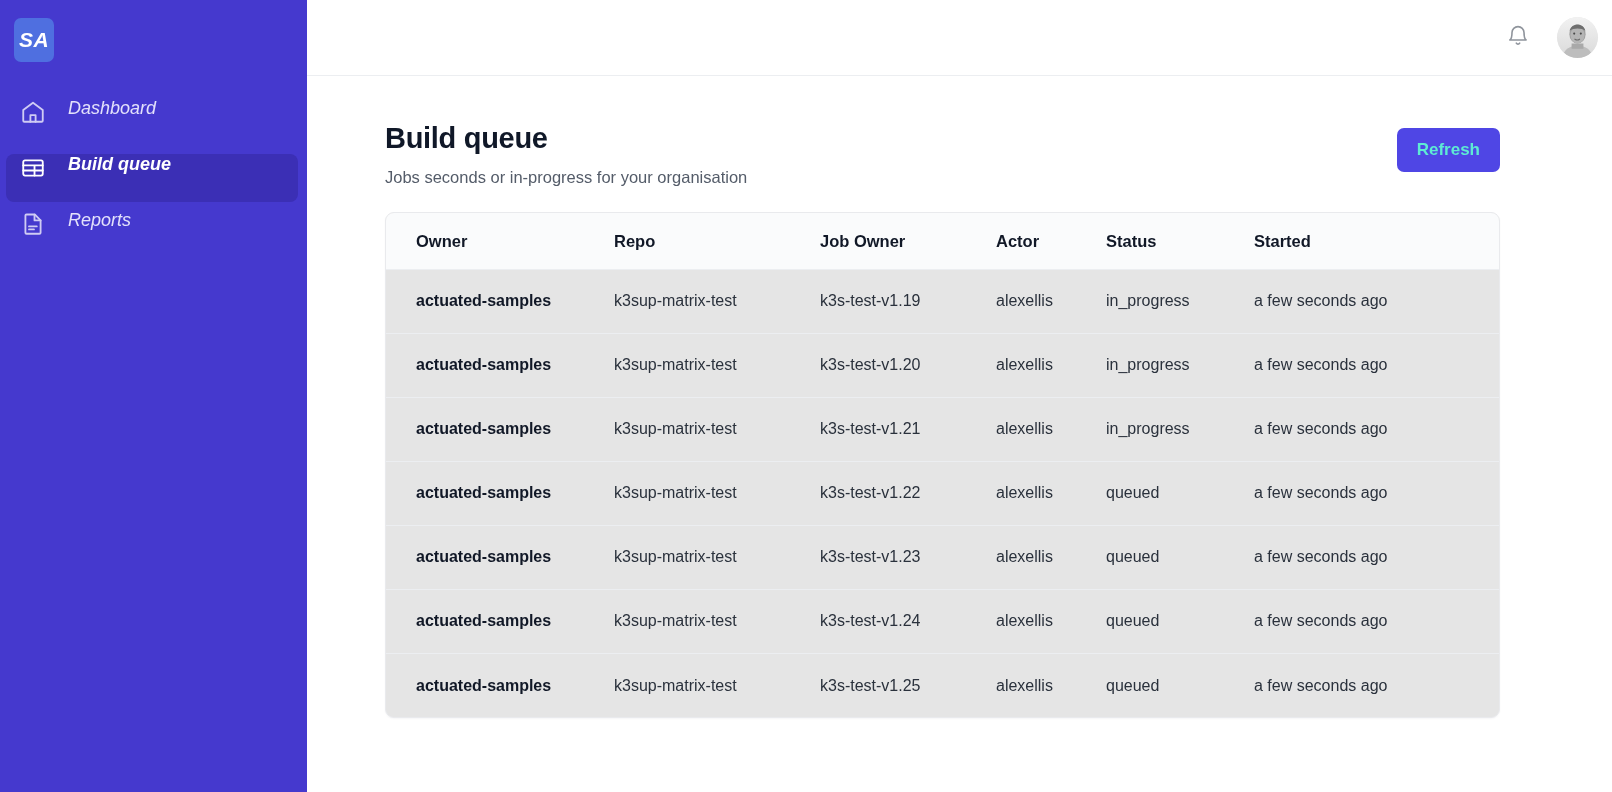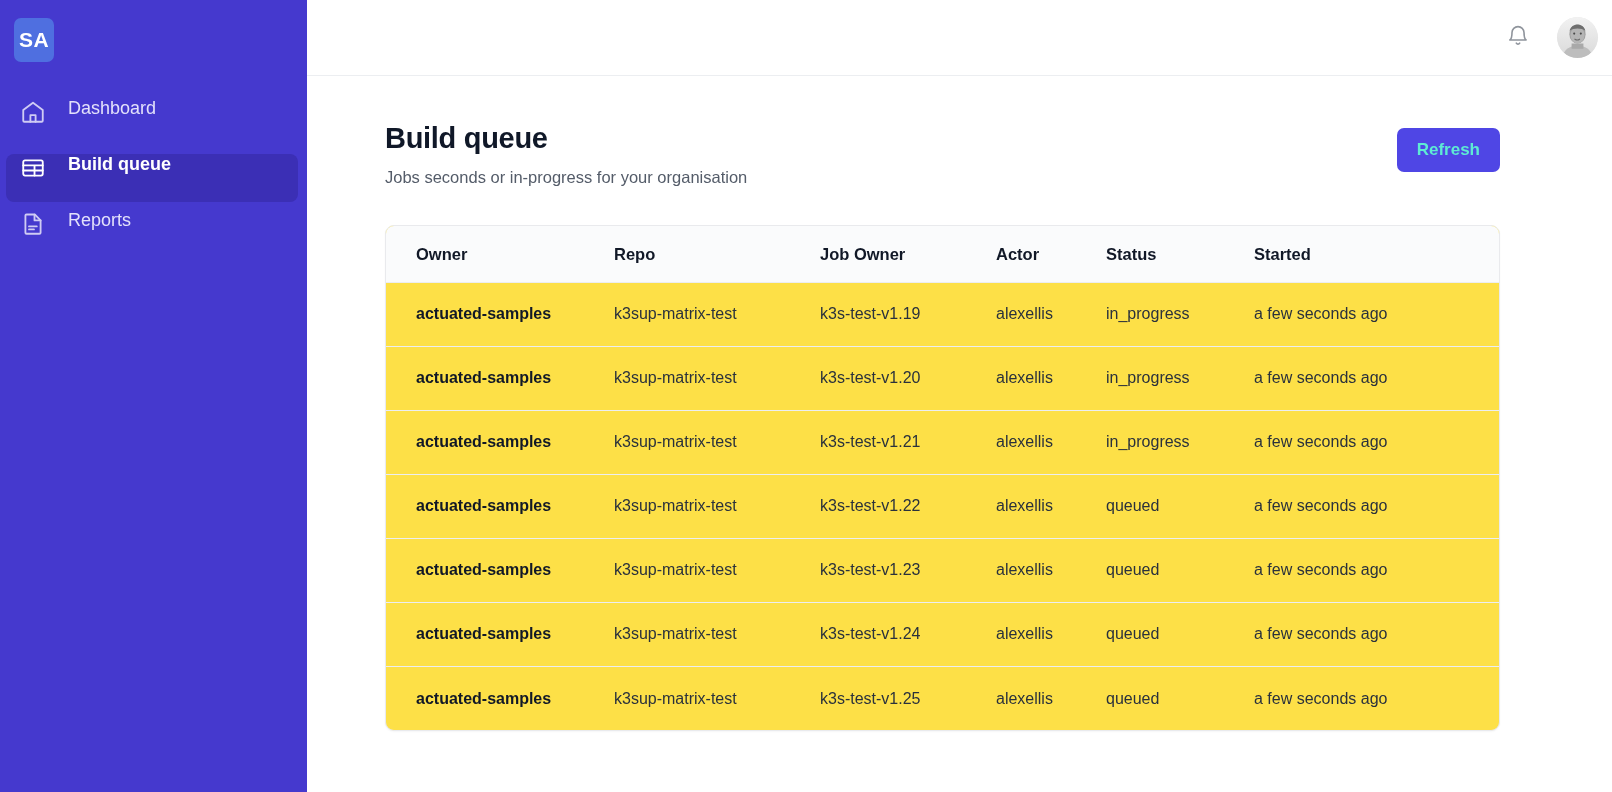--- a/index.html
+++ b/index.html
@@ -25,20 +25,21 @@
 
   
   .sidebar {
     width: 307px;
     min-width: 307px;
     height: 792px;
     background: #4338ca;
     background: #4539ce;
     position: relative;
     overflow: hidden;
+    font-style: italic;
   }
 
   .brand {
     margin: 18px 0 0 14px;
     width: 40px;
     height: 44px;
     background: #4f6fe0;
     border-radius: 7px;
     display: flex;
     align-items: center;
@@ -166,24 +167,24 @@
     font-size: 17px;
     font-weight: 600;
     padding: 0 20px;
     height: 44px;
     margin-top: 6px;
     cursor: pointer;
   }
 
   
   .table-card {
-    margin-top: 38px;
+    margin-top: 25px;
     border: 1px solid #e9eaed;
     border-radius: 9px;
-    background: #fde047;
+    background: #e5e5e5;
     overflow: hidden;
     box-shadow: 0 1px 2px rgba(16,24,40,0.04);
   }
 
   table {
     width: 100%;
     border-collapse: collapse;
     table-layout: fixed;
   }
 

